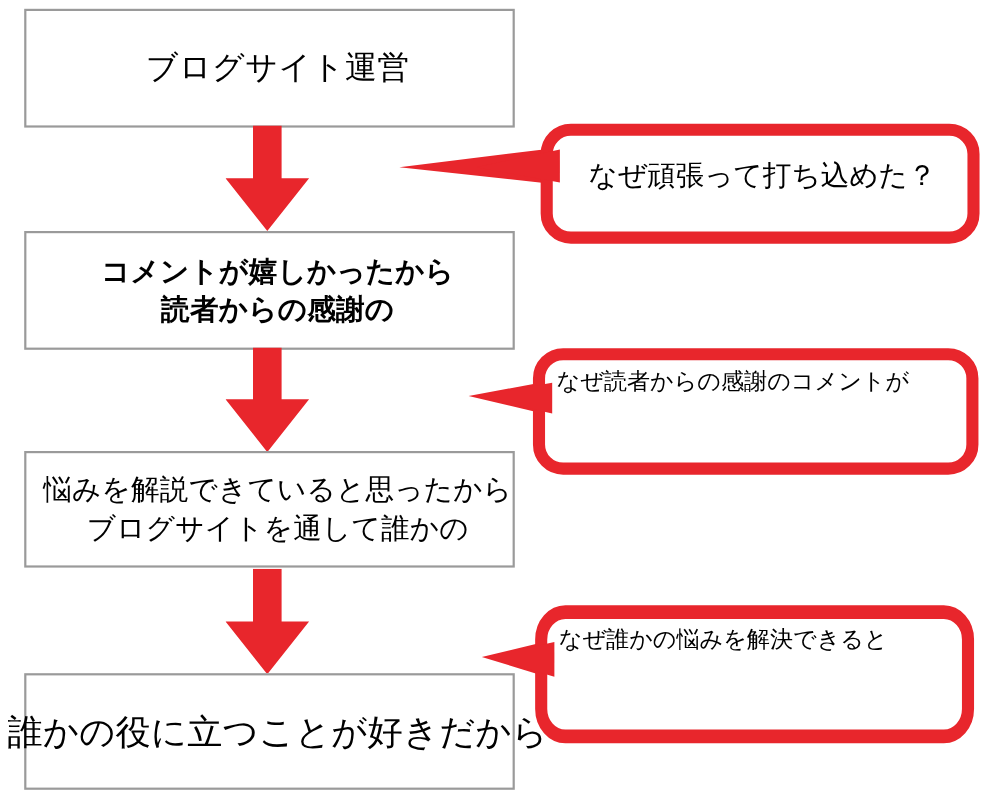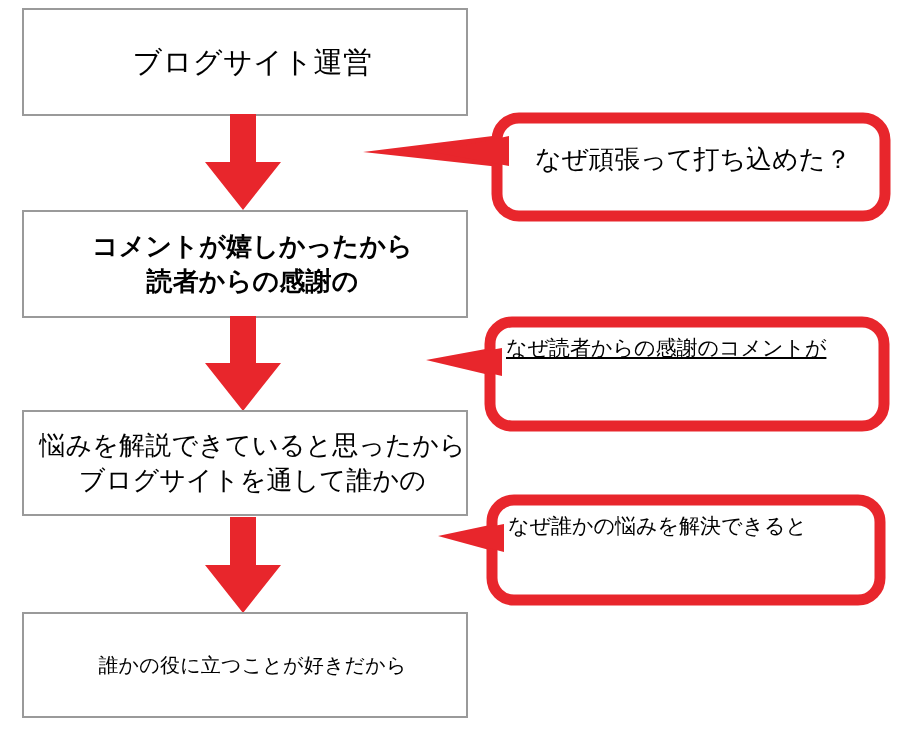--- a/index.html
+++ b/index.html
@@ -39,21 +39,21 @@
   }
 
   #box-1 { left: 22px;  top: 8px;   width: 446px; height: 108px; }
   #box-2 { left: 22px;  top: 210px; width: 446px; height: 108px; }
   #box-3 { left: 22px;  top: 410px; width: 446px; height: 106px; }
   #box-4 { left: 22px;  top: 612px; width: 446px; height: 106px; }
 
   #box-1 .line { font-size: 29px; font-weight: 400; letter-spacing: .5px; }
   #box-2 .line { font-size: 26px; font-weight: 700; letter-spacing: .2px; }
   #box-3 .line { font-size: 26px; font-weight: 400; letter-spacing: .2px; }
-  #box-4 .line { font-size: 20px; font-weight: 400; letter-spacing: .2px; }
+  #box-4 .line { font-size: 32px; font-weight: 400; letter-spacing: .2px; }
 
   
   .arrow-down {
     position: absolute;
     width: 76px;
     left: 205px;
   }
   .arrow-down svg { display: block; width: 100%; height: 100%; }
 
   #arrow-1 { top: 114px; height: 96px; }
@@ -81,24 +81,24 @@
   }
   .callout-text .line { display: block; }
 
   #callout-1 { left: 363px; top: 112px;  width: 528px; height: 110px; }
   #callout-1 .callout-text {
     left: 172px; top: 28px; font-size: 26px;
   }
 
   #callout-2 { left: 426px; top: 316px;  width: 465px; height: 116px; }
   #callout-2 .callout-text {
-    left: 80px; top: 16px; font-size: 21px; text-decoration: underline;
+    left: 80px; top: 16px; font-size: 21px;
   }
 
-  #callout-3 { left: 438px; top: 496px;  width: 448px; height: 108px; }
+  #callout-3 { left: 438px; top: 552px;  width: 448px; height: 122px; }
   #callout-3 .callout-text {
     left: 70px; top: 14px; font-size: 21px;
   }
 </style>
 </head>
 <body>
 
 <div id="canvas">
 
   <div class="proc-box" id="box-1">

